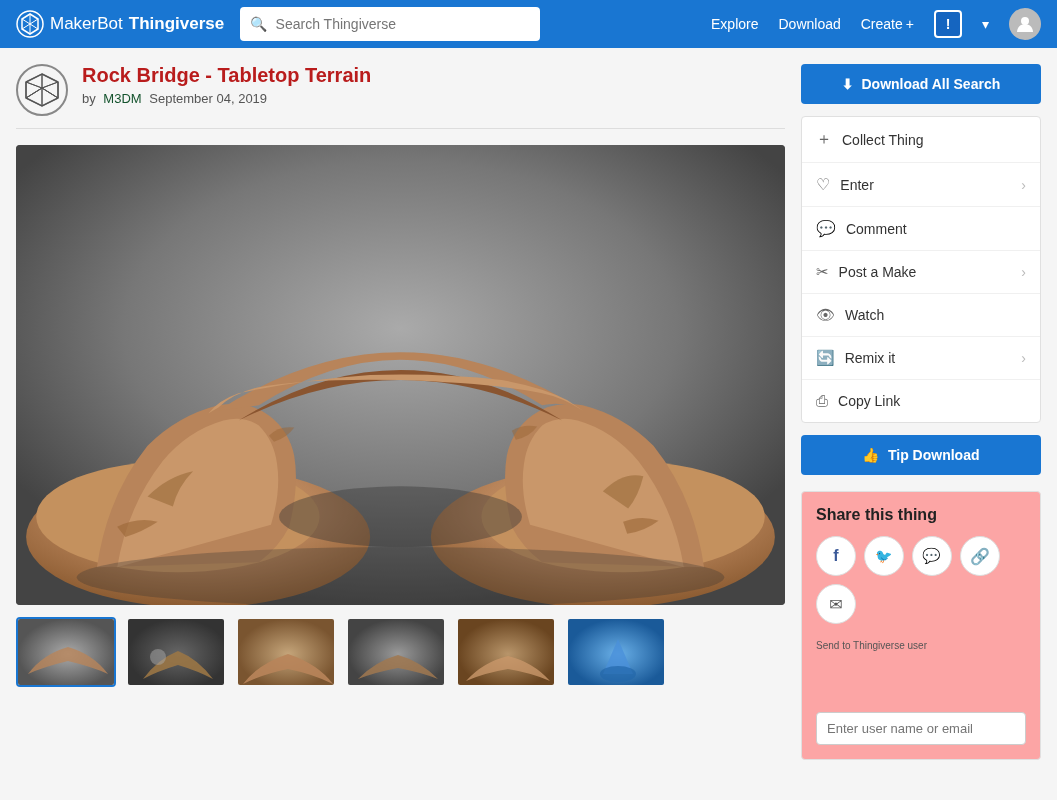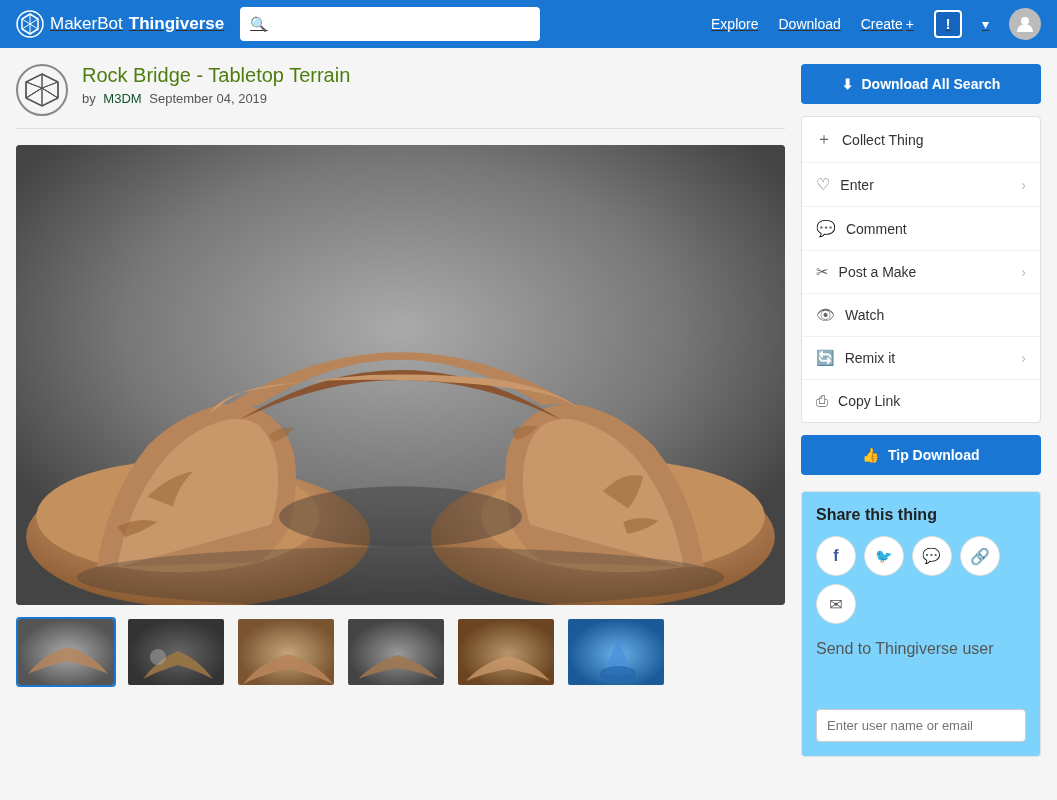--- a/index.html
+++ b/index.html
@@ -1,35 +1,36 @@
 <!DOCTYPE html>
 <html><head>
   <meta charset="utf-8">
   <style>
     * { box-sizing: border-box; margin: 0; padding: 0; }
     body { font-family: Arial, sans-serif; background: #f5f5f5; color: #333; }
   </style>
 </head>
 <body>
 
-<header style="background:#1976d2;display:flex;align-items:center;padding:0 16px;height:48px;gap:16px;text-decoration:underline;">
+<header style="background:#1976d2;display:flex;align-items:center;padding:0 16px;height:48px;gap:16px;">
   <div style="display:flex;align-items:center;gap:6px;color:white;font-size:17px;white-space:nowrap;cursor:pointer;">
     <svg width="28" height="28" viewBox="0 0 28 28" fill="none">
       <circle cx="14" cy="14" r="13" stroke="white" stroke-width="1.5"></circle>
       <polygon points="14,4 22,9 22,19 14,24 6,19 6,9" stroke="white" stroke-width="1.5" fill="none"></polygon>
       <line x1="14" y1="4" x2="14" y2="24" stroke="white" stroke-width="1"></line>
       <line x1="6" y1="9" x2="22" y2="19" stroke="white" stroke-width="1"></line>
       <line x1="22" y1="9" x2="6" y2="19" stroke="white" stroke-width="1"></line>
     </svg>
     <span style="font-weight:normal;">MakerBot</span>
     <span style="font-weight:bold;">Thingiverse</span>
   </div>
 
   <div style="display:flex;align-items:center;background:white;border-radius:4px;padding:0 10px;height:34px;gap:8px;width:300px;">
     <span style="color:#999;font-size:14px;">🔍</span>
+    <input type="text" style="border: none; outline: none; font-size: 14px; flex: 1 1 0%; color: rgb(51, 51, 51);" placeholder="Search Thingiverse">
   </div>
 
   <div style="display:flex;align-items:center;gap:20px;color:white;font-size:14px;margin-left:auto;">
     <span style="cursor:pointer;">Explore</span>
     <span style="cursor:pointer;">Download</span>
     <span style="cursor:pointer;display:flex;align-items:center;gap:3px;">
       <span>Create</span>
       <span>+</span>
     </span>
     <div style="background:#1565c0;border:2px solid white;color:white;font-weight:bold;font-size:14px;width:28px;height:28px;border-radius:4px;display:flex;align-items:center;justify-content:center;cursor:pointer;">!</div>
@@ -55,21 +56,21 @@
           <polygon points="18,2 2,10 18,16" stroke="#555" stroke-width="1" fill="none"></polygon>
           <polygon points="2,10 18,16 2,26" stroke="#555" stroke-width="1" fill="none"></polygon>
           <polygon points="34,10 18,16 34,26" stroke="#555" stroke-width="1" fill="none"></polygon>
           <polygon points="18,16 2,26 18,34" stroke="#555" stroke-width="1" fill="none"></polygon>
           <polygon points="18,16 34,26 18,34" stroke="#555" stroke-width="1" fill="none"></polygon>
           <line x1="2" y1="26" x2="18" y2="16" stroke="#555" stroke-width="1"></line>
           <line x1="34" y1="26" x2="18" y2="16" stroke="#555" stroke-width="1"></line>
         </svg>
       </div>
       <div>
-        <h1 style="font-size:20px;font-weight:normal;color:#4d7c0f;margin-bottom:4px;">Rock Bridge - Tabletop Terrain</h1>
+        <h1 style="font-size:20px;font-weight:bold;color:#b91c1c;margin-bottom:4px;">Rock Bridge - Tabletop Terrain</h1>
         <div style="font-size:13px;color:#555;">
           <span>by</span>
           <a href="#" style="color:#14532d;text-decoration:none;margin:0 4px;">M3DM</a>
           <span>September 04, 2019</span>
         </div>
       </div>
     </div>
 
     <div style="background:#777;border-radius:4px;overflow:hidden;width:100%;height:460px;display:flex;align-items:center;justify-content:center;">
       <svg width="100%" height="100%" viewBox="0 0 760 460" preserveAspectRatio="xMidYMid slice">
@@ -256,21 +257,21 @@
         <span>Copy Link</span>
       </div>
 
     </div>
 
     <button style="background:#1976d2;color:white;border:none;border-radius:4px;padding:12px 16px;font-size:14px;font-weight:bold;cursor:pointer;width:100%;display:flex;align-items:center;gap:8px;justify-content:center;margin-bottom:16px;">
       <span>👍</span>
       <span>Tip Download</span>
     </button>
 
-    <div style="background:#7dd3fc;border-radius:4px;border:1px solid #e0e0e0;padding:14px;">
+    <div style="background:#fca5a5;border-radius:4px;border:1px solid #e0e0e0;padding:14px;">
       <div style="font-size:16px;font-weight:bold;margin-bottom:12px;color:#222;">Share this thing</div>
 
       <div style="display:flex;gap:8px;margin-bottom:8px;">
         <button style="width:40px;height:40px;border-radius:50%;border:1px solid #ddd;background:white;display:flex;align-items:center;justify-content:center;cursor:pointer;font-size:16px;color:#555;">
           <span style="font-weight:bold;color:#3b5998;">f</span>
         </button>
         <button style="width:40px;height:40px;border-radius:50%;border:1px solid #ddd;background:white;display:flex;align-items:center;justify-content:center;cursor:pointer;font-size:16px;color:#555;">
           <span style="color:#1da1f2;font-size:14px;">🐦</span>
         </button>
         <button style="width:40px;height:40px;border-radius:50%;border:1px solid #ddd;background:white;display:flex;align-items:center;justify-content:center;cursor:pointer;font-size:16px;color:#555;">
@@ -280,18 +281,18 @@
           <span>🔗</span>
         </button>
       </div>
 
       <div style="margin-bottom:16px;">
         <button style="width:40px;height:40px;border-radius:50%;border:1px solid #ddd;background:white;display:flex;align-items:center;justify-content:center;cursor:pointer;font-size:16px;color:#555;">
           <span>✉</span>
         </button>
       </div>
 
-      <div style="font-size:16px;color:#555;margin-bottom:7px;">Send to Thingiverse user</div>
+      <div style="font-size:10px;color:#555;margin-bottom:17px;">Send to Thingiverse user</div>
       <input type="text" style="width: 100%; border: 1px solid rgb(204, 204, 204); border-radius: 4px; padding: 8px 10px; font-size: 13px; color: rgb(51, 51, 51); outline: none; margin-top: 44px;" placeholder="Enter user name or email">
     </div>
 
   </div>
 </div>
 
 </body></html>

